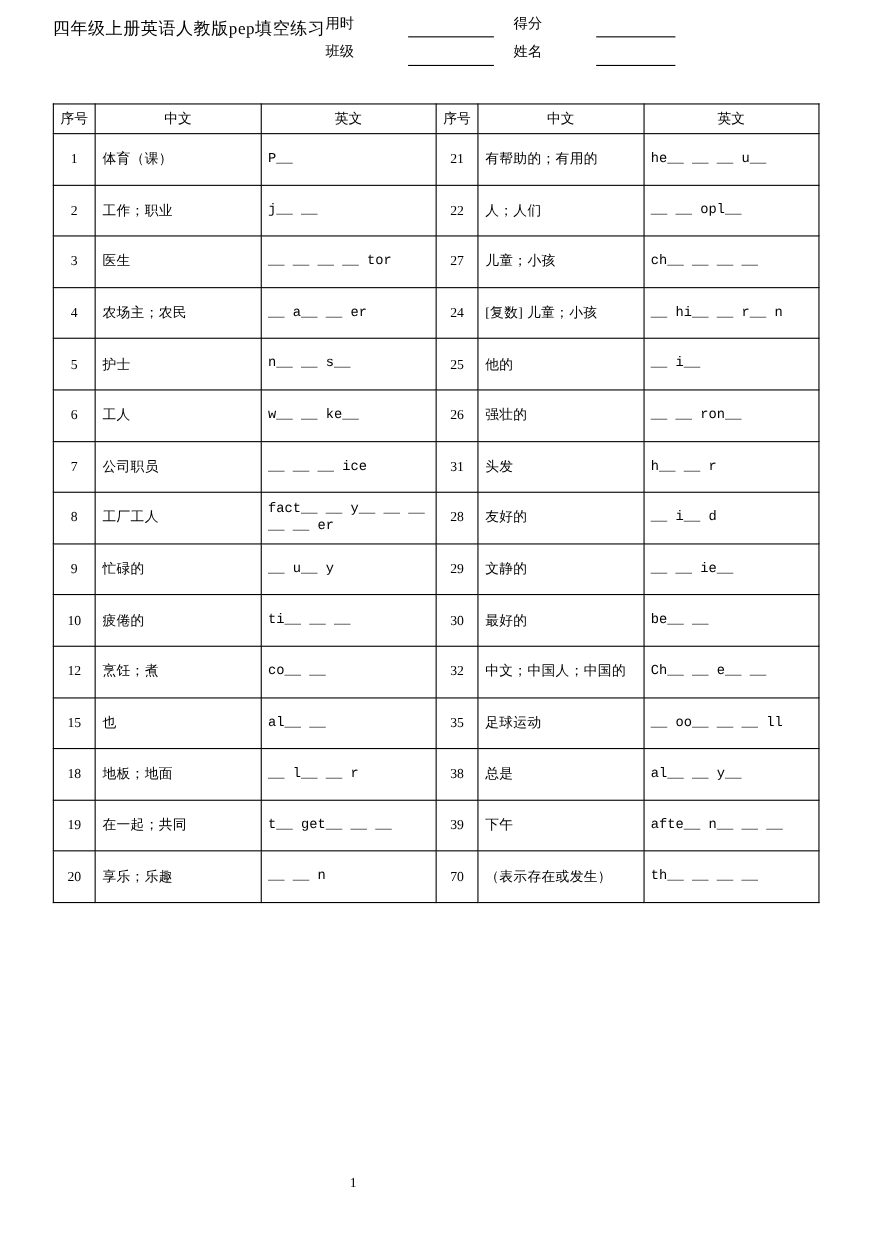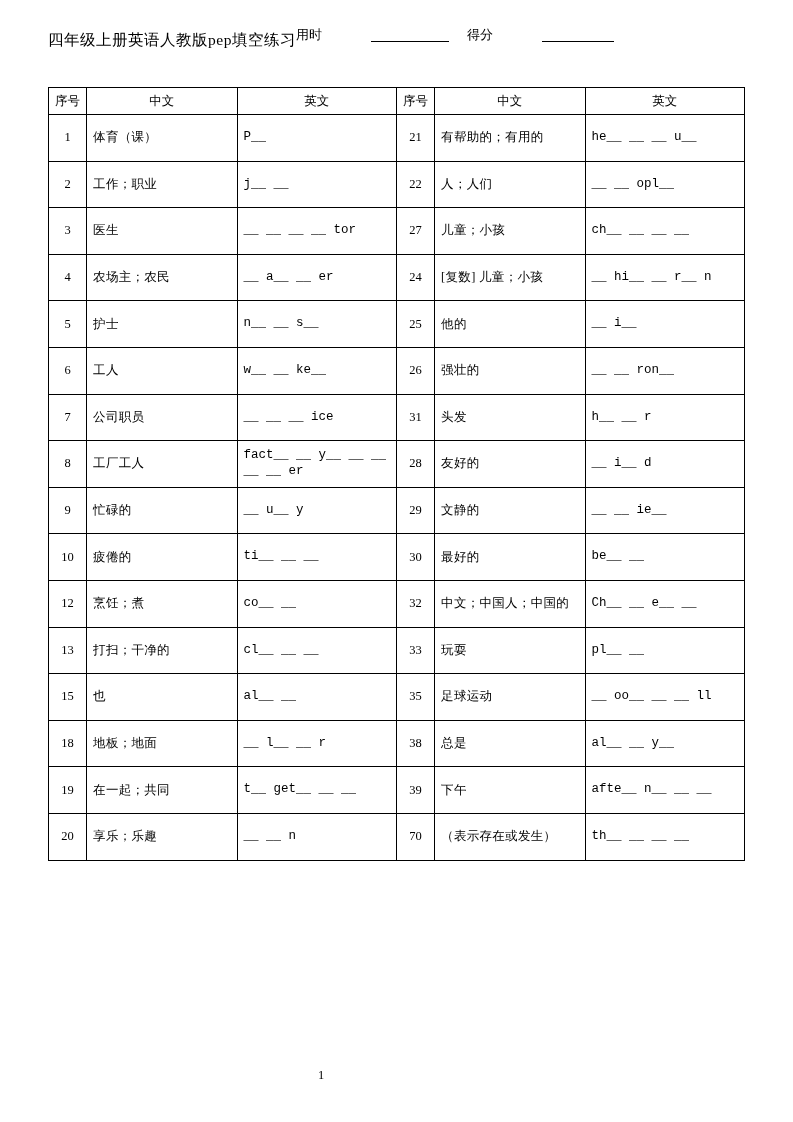--- a/index.html
+++ b/index.html
@@ -11,21 +11,21 @@
     width: 793px;
     height: 1122px;
     font-family: "Liberation Serif", serif;
     color: #000000;
     position: relative;
   }
   .page {
     width: 642px;
     height: 1122px;
     box-sizing: border-box;
-    padding: 22px 48px 0 48px;
+    padding: 8px 48px 0 48px;
     position: relative;
   }
   
   .header {
     display: flex;
     align-items: flex-start;
     justify-content: space-between;
     height: 62px;
   }
   .doc-title {
@@ -42,38 +42,38 @@
     text-align: right;
     padding-right: 2px;
   }
   .field-row {
     display: flex;
     justify-content: flex-end;
     gap: 18px;
   }
   .field {
     display: inline-flex;
-    align-items: center;
+    align-items: flex-end;
     white-space: nowrap;
     gap: 47px;
   }
   .field .lbl { margin-right: 2px; }
   .field .blank {
     display: inline-block;
     border-bottom: 1px solid #000;
     height: 13px;
   }
   .b-long { width: 78px; }
   .b-mid  { width: 72px; }
 
   
   table.sheet {
     border-collapse: collapse;
     width: 697px;
-    margin-top: 3px;
+    margin-top: 24px;
     table-layout: fixed;
   }
   table.sheet th, table.sheet td {
     border: 1px solid #000000;
     padding: 0 6px;
     font-size: 12.5px;
     height: 45.6px;
     vertical-align: middle;
     overflow: hidden;
   }
@@ -120,20 +120,30 @@
   <div class="header">
     <div class="doc-title">四年级上册英语人教版pep填空练习</div>
     <div class="header-fields">
       <div class="field-row">
         <span class="field">
           <span class="lbl">用时</span>
           <span class="blank b-long"></span>
         </span>
         <span class="field">
           <span class="lbl">得分</span>
+          <span class="blank b-mid"></span>
+        </span>
+      </div>
+      <div class="field-row">
+        <span class="field">
+          <span class="lbl">班级</span>
+          <span class="blank b-long"></span>
+        </span>
+        <span class="field">
+          <span class="lbl">姓名</span>
           <span class="blank b-mid"></span>
         </span>
       </div>
     </div>
   </div>
 
   <table class="sheet">
     <colgroup>
       <col class="c-no">
         <col class="c-cn">
@@ -235,28 +245,20 @@
         </tr>
         <tr>
           <td class="no">12</td>
           <td class="cn">烹饪；煮</td>
           <td class="en">co__ __</td>
           <td class="no">32</td>
           <td class="cn">中文；中国人；中国的</td>
           <td class="en">Ch__ __ e__ __</td>
         </tr>
         <tr>
-          <td class="no">13</td>
-          <td class="cn">打扫；干净的</td>
-          <td class="en">cl__ __ __</td>
-          <td class="no">33</td>
-          <td class="cn">玩耍</td>
-          <td class="en">pl__ __</td>
-        </tr>
-        <tr>
           <td class="no">15</td>
           <td class="cn">也</td>
           <td class="en">al__ __</td>
           <td class="no">35</td>
           <td class="cn">足球运动</td>
           <td class="en">__ oo__ __ __ ll</td>
         </tr>
         <tr>
           <td class="no">18</td>
           <td class="cn">地板；地面</td>

